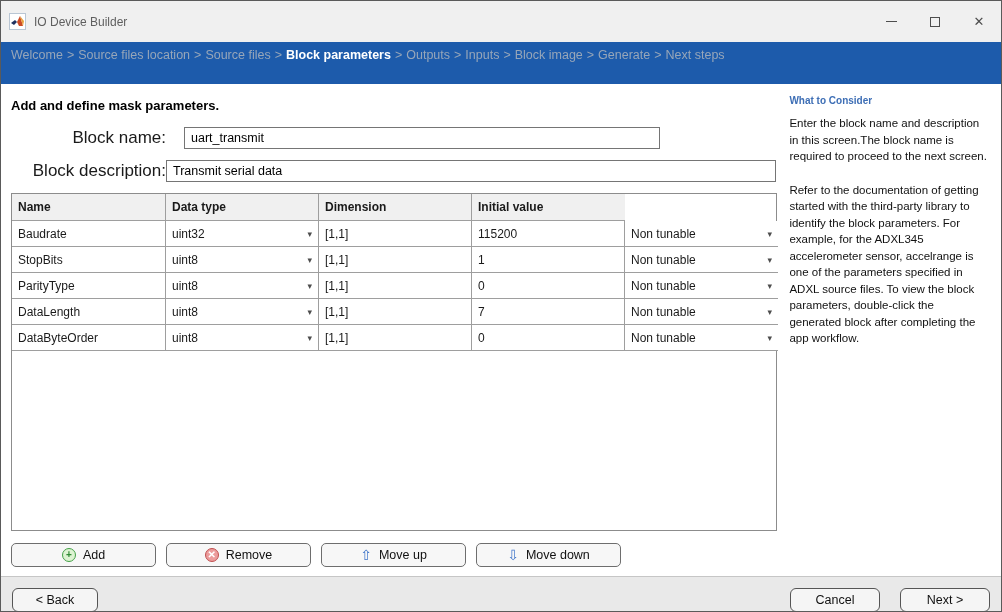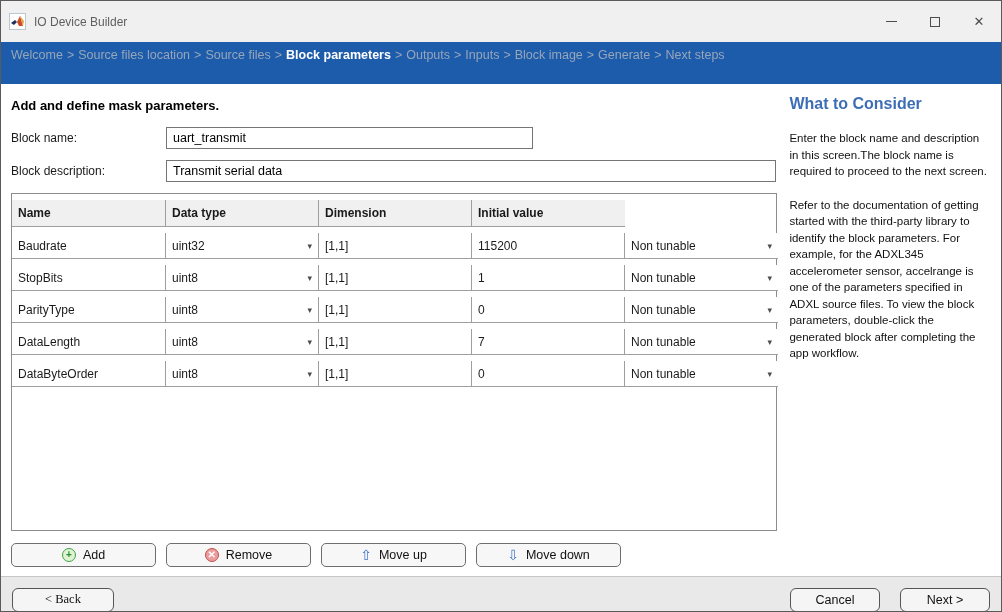--- a/index.html
+++ b/index.html
@@ -42,44 +42,44 @@
   .crumb { color: #97a6b9; }
   .crumb.active { color: #ffffff; font-weight: bold; }
   .crumb-sep { color: #97a6b9; margin: 0 4px; }
 
   
   .content { display: flex; height: 492px; background: #ffffff; }
   .main { width: 786px; padding: 14px 0 0 10px; }
   .heading { font-size: 13px; font-weight: bold; color: #000; margin-bottom: 14px; }
 
   .field-row { display: flex; align-items: center; margin-bottom: 11px; }
-  .field-label { width: 155px; font-size: 12px; color: #1a1a1a; }
+  .field-label { width: 155px; font-size: 17px; color: #1a1a1a; text-align: right; }
   .text-input {
     height: 22px; border: 1px solid #757575; background: #fff;
     font-size: 12.5px; font-family: "Liberation Sans", sans-serif;
     padding: 0 6px; color: #000;
   }
-  .name-input { width: 367px; }
+  .name-input { width: 476px; margin-left: 18px; }
   .desc-input { width: 610px; }
 
   
   .param-table {
     width: 766px; height: 338px;
     border: 1px solid #8c8c8c;
     margin-top: 2px;
     background: #fff;
   }
   .t-row { display: flex; }
   .t-cell {
     width: 153px; flex: 0 0 153px;
     border-right: 1px solid #9e9e9e;
     border-bottom: 1px solid #9e9e9e;
     padding: 0 6px; font-size: 12px; color: #1a1a1a;
     display: flex; align-items: center; height: 26px;
-    background: #fff; overflow: hidden; white-space: nowrap; margin-top: 6px;
+    background: #fff; overflow: hidden; white-space: nowrap;
   }
   .t-cell:first-child { flex-basis: 154px; width: 154px; }
   .t-cell:last-child { border-right: none; }
   .t-head .t-cell { height: 27px; background: #f0f0f0; font-weight: bold; }
   .dd-cell { justify-content: space-between; cursor: default; }
   .dd-arrow { font-size: 9px; color: #4d4d4d; margin-left: 4px; }
 
   
   .actions { display: flex; margin-top: 12px; }
   .action-btn {
@@ -95,35 +95,35 @@
     width: 14px; height: 14px; border-radius: 50%;
     font-size: 10px; font-weight: bold; line-height: 1;
     display: inline-flex; align-items: center; justify-content: center;
   }
   .add-icon { background: #ddf3d2; border: 1px solid #44a147; color: #2f8a33; }
   .remove-icon { background: #ec9c9c; border: 1px solid #c05050; color: #ffffff; }
   .arrow-icon { font-size: 14px; color: #3e74c9; line-height: 1; }
 
   
   .sidebar { width: 216px; padding: 11px 14px 0 4px; }
-  .sidebar-heading { font-size: 16px; font-weight: bold; color: #3d6eb5; margin-bottom: 17px; }
+  .sidebar-heading { font-size: 10px; font-weight: bold; color: #3d6eb5; margin-bottom: 9px; }
   .sidebar-para { font-size: 11.5px; color: #111; line-height: 16.5px; margin-bottom: 17px; }
 
   
   .footer {
     height: 46px; background: #e9e9e9; border-top: 1px solid #c6c6c6;
     display: flex; align-items: center; padding: 0 11px;
   }
   .footer-btn {
     height: 24px; border: 1px solid #555; border-radius: 6px;
     background: #f5f5f5; font-size: 12.5px; color: #111;
     font-family: "Liberation Sans", sans-serif; cursor: pointer;
     padding: 0 10px;
   }
-  .back-btn { width: 102px; font-family: Liberation Serif, serif; }
+  .back-btn { width: 86px; }
   .right-group { margin-left: auto; display: flex; }
   .cancel-btn { width: 90px; margin-right: 20px; }
   .next-btn { width: 90px; }
 </style>
 </head>
 <body>
 
 <div class="window">
 
   <div class="titlebar">

